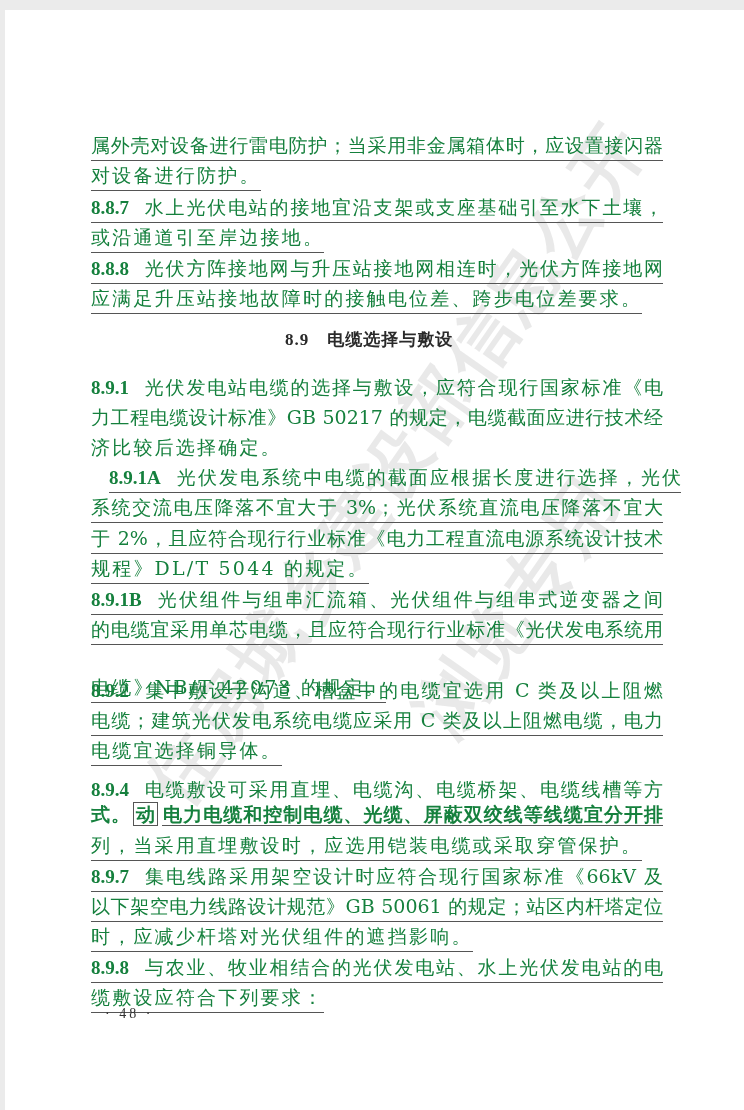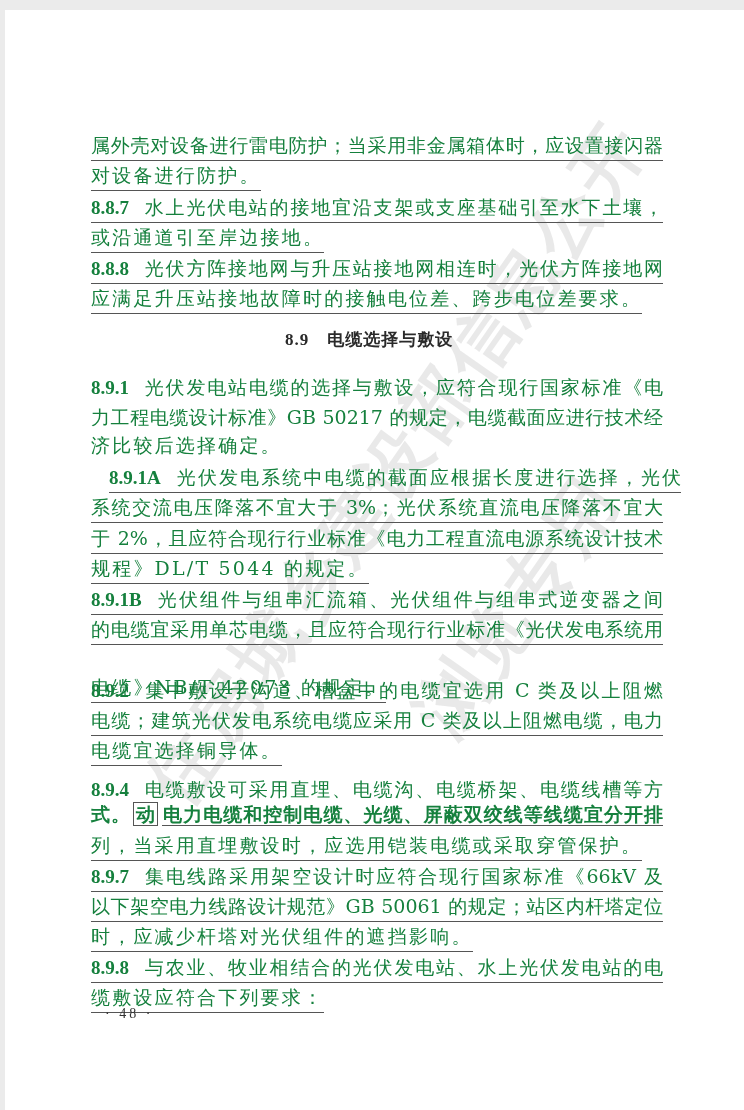--- a/index.html
+++ b/index.html
@@ -112,21 +112,21 @@
     <div class="line ul" style="top:273px;">应满足升压站接地故障时的接触电位差、跨步电位差要求。</div>
 
     <div class="section-title" style="top:318px;">
       <span class="num">8.9</span><span>电缆选择与敷设</span>
     </div>
 
     <div class="line full" style="top:362px;">
       <span class="clause-no">8.9.1</span><span>光伏发电站电缆的选择与敷设，应符合现行国家标准《电</span>
     </div>
     <div class="line full" style="top:392px;">力工程电缆设计标准》GB 50217 的规定，电缆截面应进行技术经</div>
-    <div class="line" style="top:422px;font-family:Liberation Mono, monospace;">济比较后选择确定。</div>
+    <div class="line" style="top:422px;">济比较后选择确定。</div>
 
     <div class="line full ul" style="top:452px;margin-left:18px;">
       <span class="clause-no">8.9.1A</span><span>光伏发电系统中电缆的截面应根据长度进行选择，光伏</span>
     </div>
     <div class="line full ul" style="top:482px;">系统交流电压降落不宜大于 3%；光伏系统直流电压降落不宜大</div>
     <div class="line full ul" style="top:513px;">于 2%，且应符合现行行业标准《电力工程直流电源系统设计技术</div>
     <div class="line ul" style="top:543px;">规程》DL/T 5044 的规定。</div>
 
     <div class="line full ul" style="top:574px;">
       <span class="clause-no">8.9.1B</span><span>光伏组件与组串汇流箱、光伏组件与组串式逆变器之间</span>

